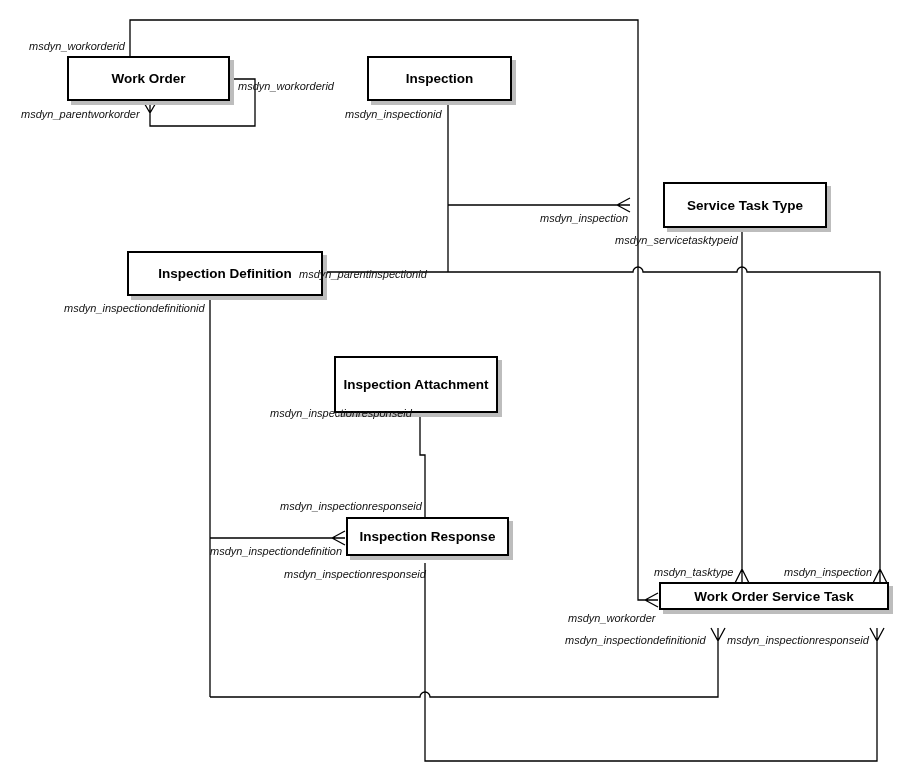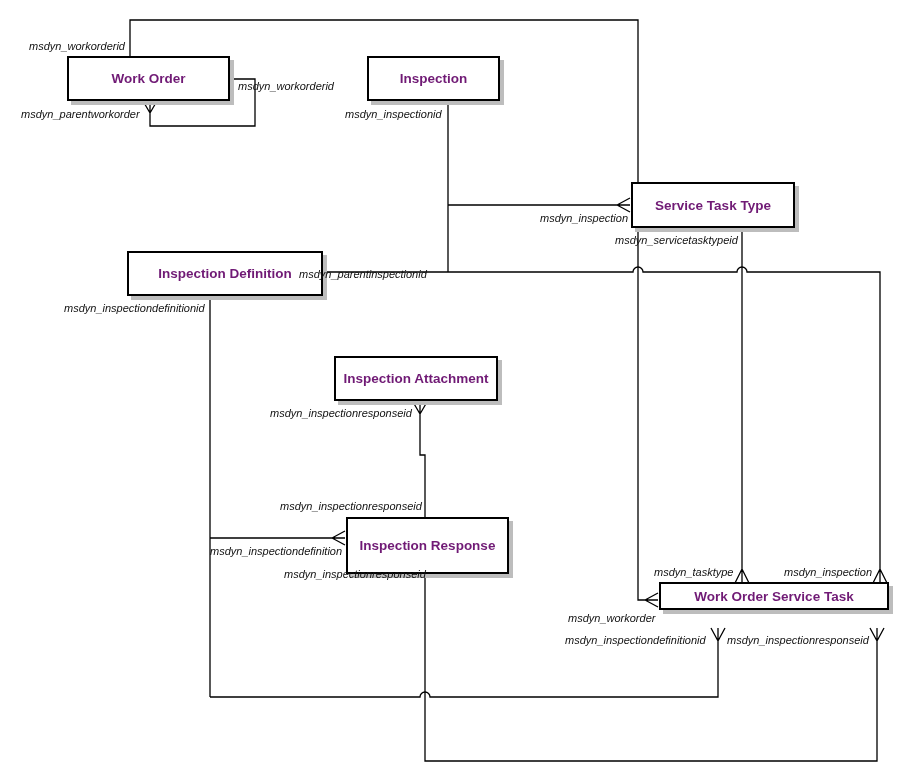--- a/index.html
+++ b/index.html
@@ -2,21 +2,21 @@
 <html><head>
 <meta charset="utf-8">
 <style>
   html,body{margin:0;padding:0;background:#fff;}
   .canvas{position:relative;width:913px;height:782px;background:#ffffff;overflow:hidden;
           font-family:"Liberation Sans",sans-serif;}
   .connector-layer{position:absolute;left:0;top:0;z-index:1;}
   .entity{position:absolute;background:#ffffff;border:2px solid #000000;
           box-shadow:4px 4px 0 #bdbdbd;display:flex;align-items:center;justify-content:center;
           z-index:2;box-sizing:border-box;}
-  .entity .title{font-weight:bold;font-size:13.5px;color:#701a75;white-space:nowrap;}
+  .entity .title{font-weight:bold;font-size:13.5px;color:#000000;white-space:nowrap;}
   .lbl{position:absolute;font-size:11px;color:#111;white-space:nowrap;z-index:3;line-height:13px;font-style:italic;}
 </style>
 </head>
 <body>
 
 <div class="canvas">
 
   <svg class="connector-layer" width="913" height="782" viewBox="0 0 913 782" fill="none" stroke="#000000" stroke-width="1.3">
     <path d="M230,79 H255 V126 H150 V113 M150,113 V101 M150,113 L143,101 M150,113 L157,101"></path>
     <path d="M130,56 V20 H638 V600 H645 M645,600 H658 M645,600 L658,593 M645,600 L658,607"></path>
@@ -26,33 +26,33 @@
     <path d="M742,228 V569 M742,569 V583 M742,569 L735,583 M742,569 L749,583"></path>
     <path d="M210,296 V697 M210,538 H332 M332,538 H345 M332,538 L345,531 M332,538 L345,545"></path>
     <path d="M210,697 H420 a5,5 0 0 1 10,0 H718 V641 M718,641 V628 M718,641 L711,628 M718,641 L725,628"></path>
     <path d="M420,414 V402 M420,414 L413,402 M420,414 L427,402 M420,414 V455 H425 V517"></path>
     <path d="M425,563 V761 H877 V641 M877,641 V628 M877,641 L870,628 M877,641 L884,628"></path>
   </svg>
 
   <div class="entity" style="left:67px;top:56px;width:163px;height:45px">
     <span class="title">Work Order</span>
   </div>
-  <div class="entity" style="left:367px;top:56px;width:133px;height:45px">
+  <div class="entity" style="left:367px;top:56px;width:145px;height:45px">
     <span class="title">Inspection</span>
   </div>
-  <div class="entity" style="left:631px;top:182px;width:164px;height:46px">
+  <div class="entity" style="left:663px;top:182px;width:164px;height:46px">
     <span class="title">Service Task Type</span>
   </div>
   <div class="entity" style="left:127px;top:251px;width:196px;height:45px">
     <span class="title">Inspection Definition</span>
   </div>
-  <div class="entity" style="left:334px;top:356px;width:164px;height:45px">
+  <div class="entity" style="left:334px;top:356px;width:164px;height:57px">
     <span class="title">Inspection Attachment</span>
   </div>
-  <div class="entity" style="left:346px;top:517px;width:163px;height:57px">
+  <div class="entity" style="left:346px;top:517px;width:163px;height:39px">
     <span class="title">Inspection Response</span>
   </div>
   <div class="entity" style="left:659px;top:582px;width:230px;height:28px">
     <span class="title">Work Order Service Task</span>
   </div>
 
   <span class="lbl" style="left:29px;top:40px">msdyn_workorderid</span>
   <span class="lbl" style="left:21px;top:108px">msdyn_parentworkorder</span>
   <span class="lbl" style="left:238px;top:80px">msdyn_workorderid</span>
   <span class="lbl" style="left:345px;top:108px">msdyn_inspectionid</span>

